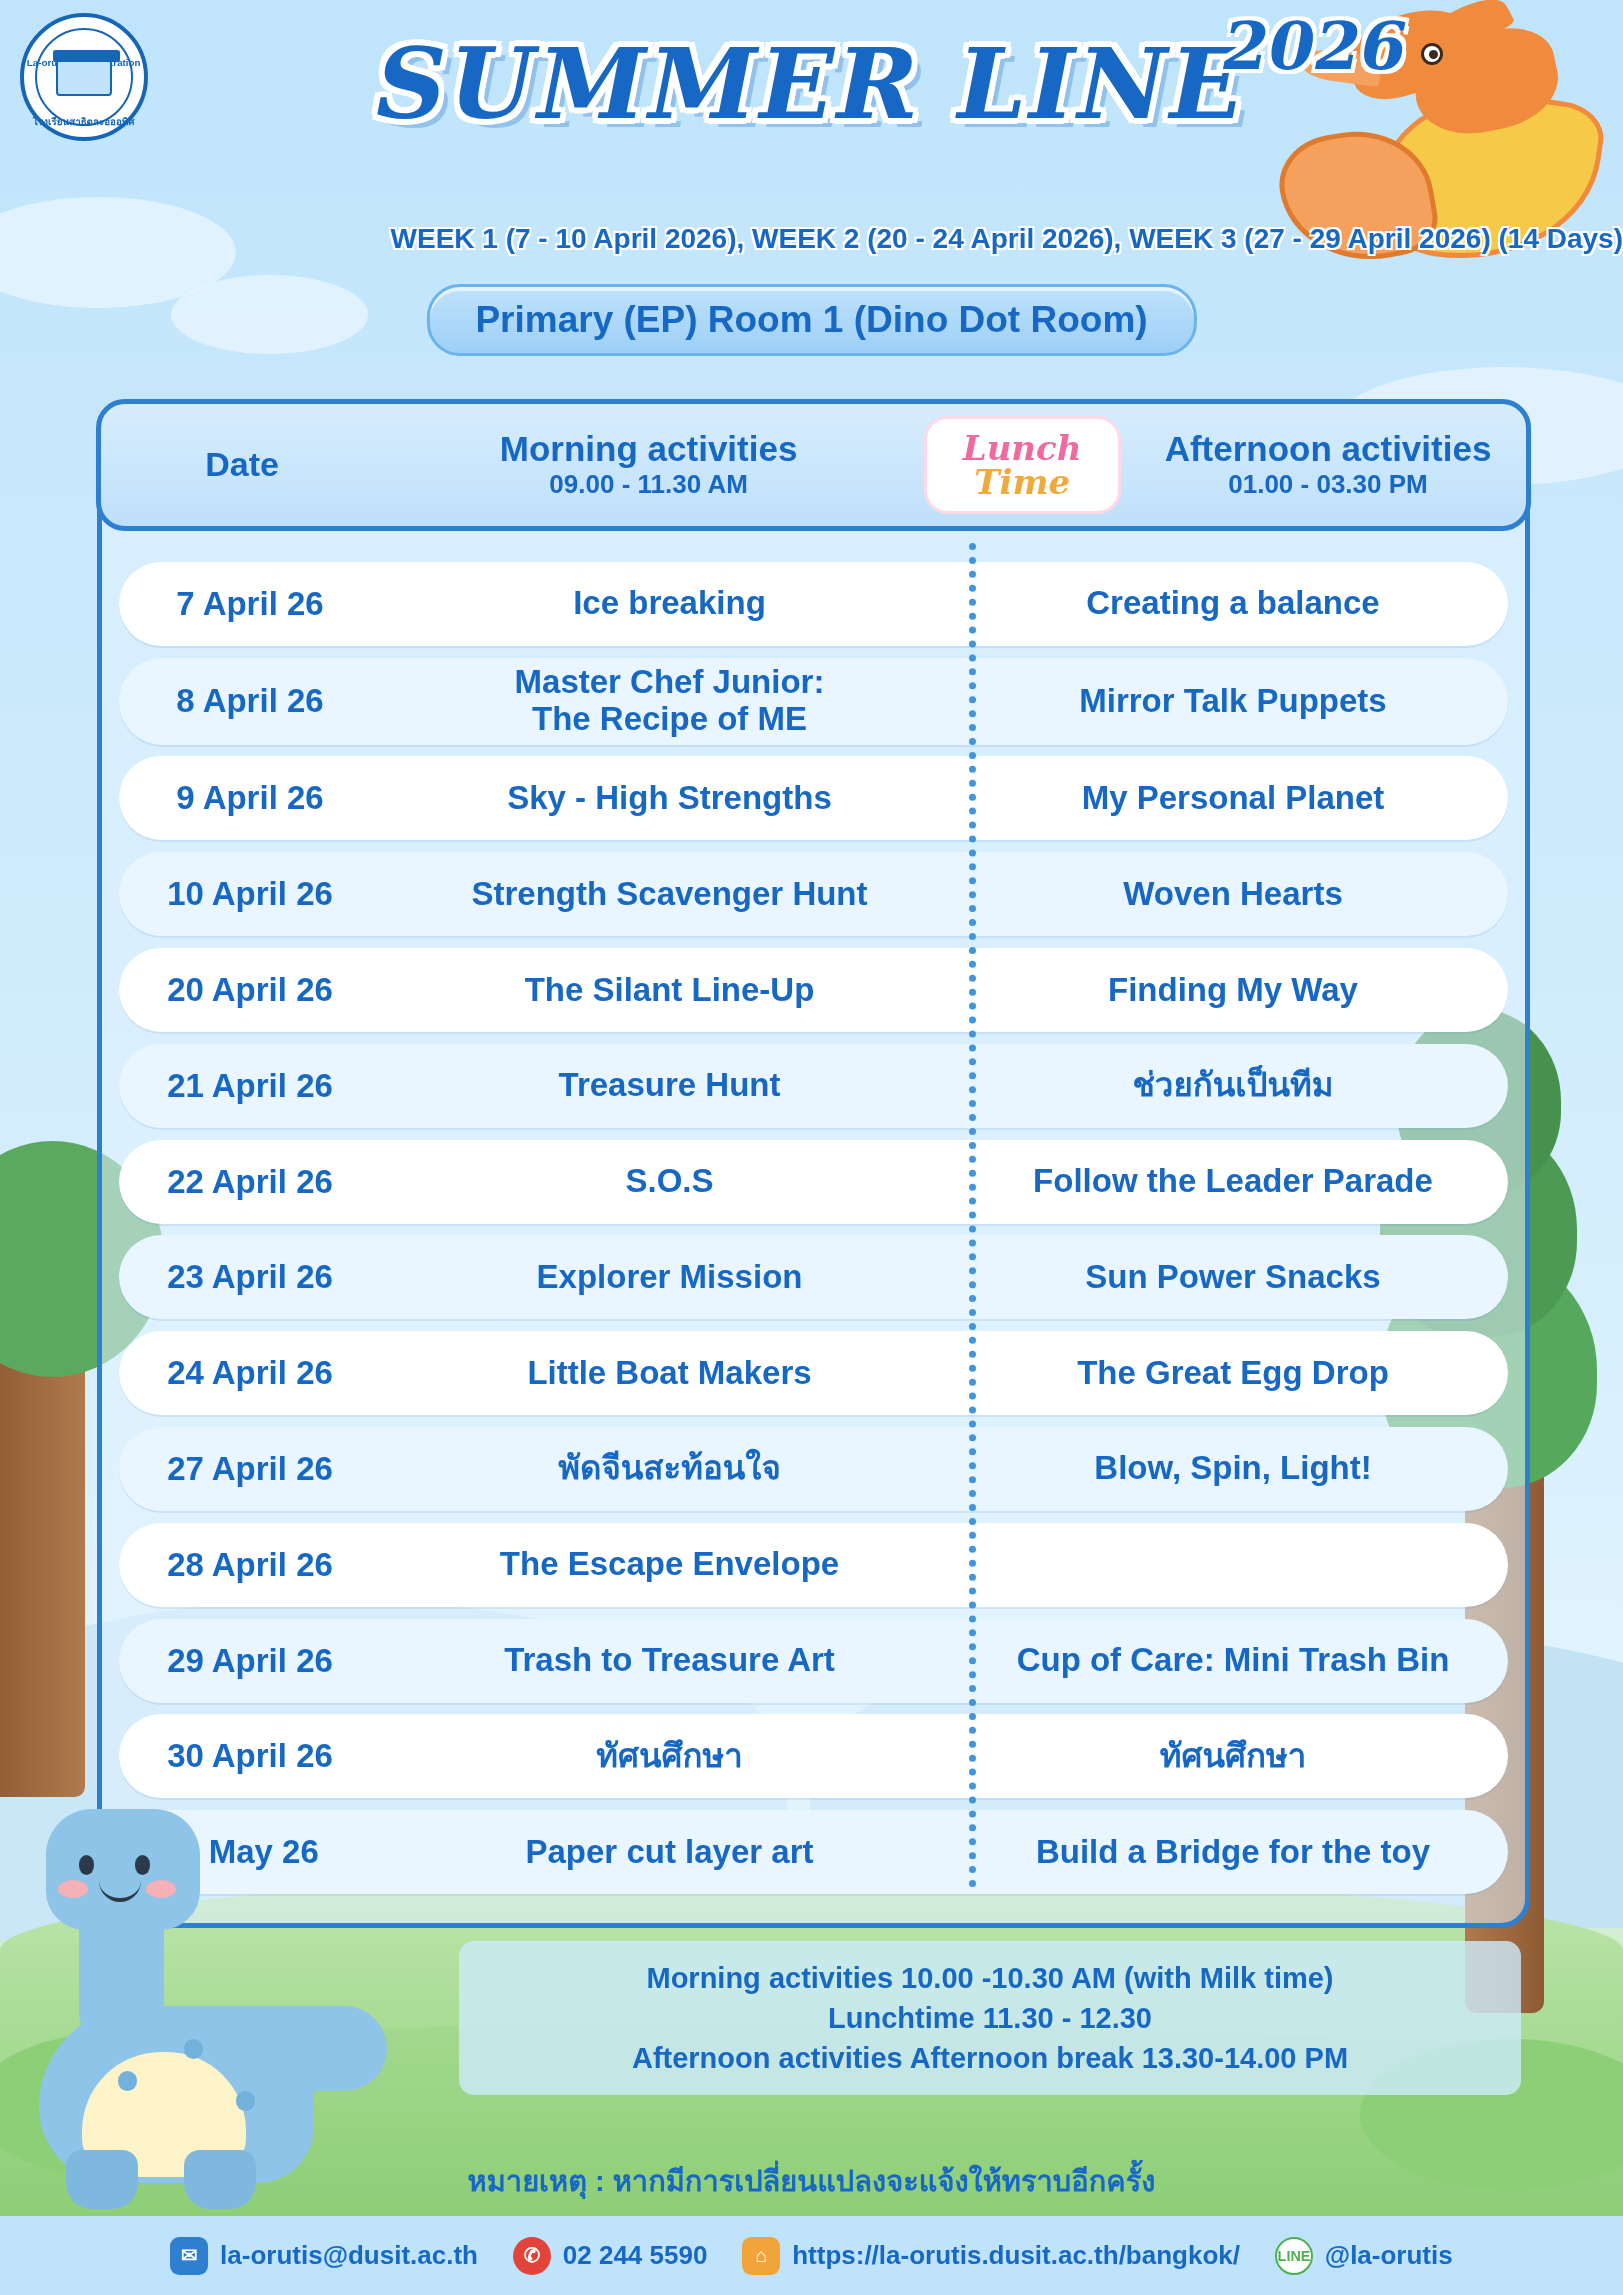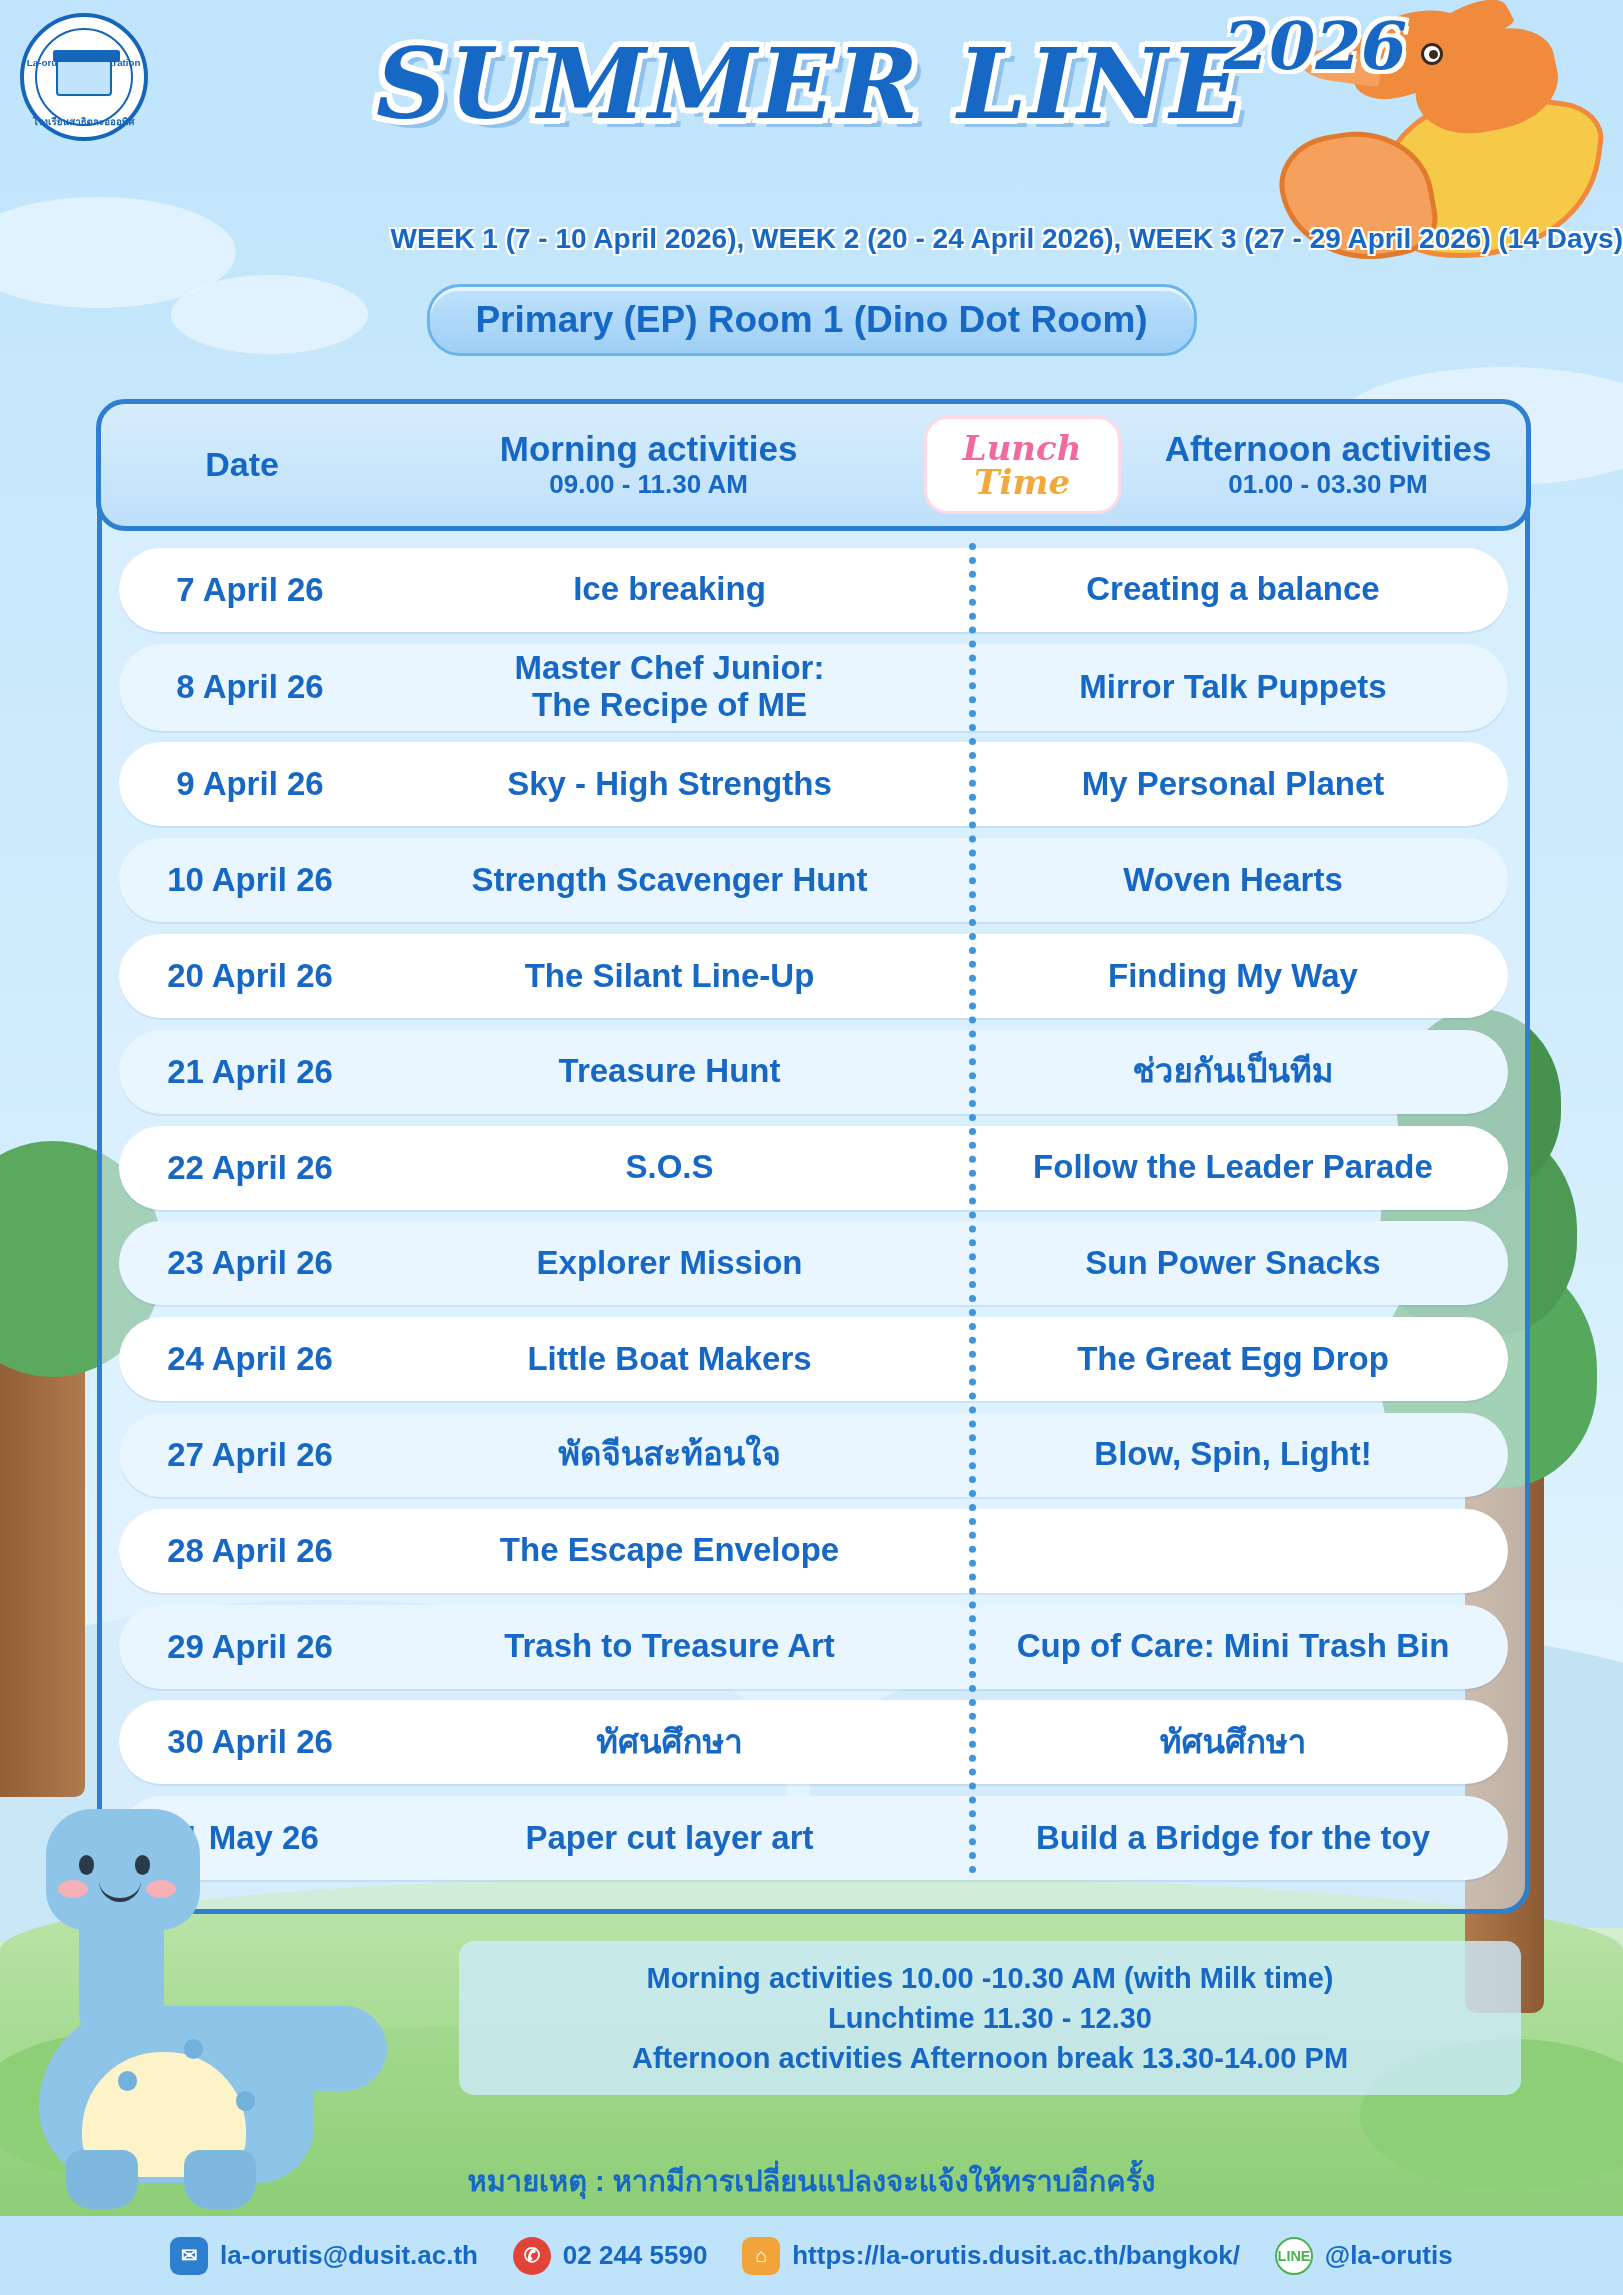--- a/index.html
+++ b/index.html
@@ -122,21 +122,21 @@
   .th-lunch{ width:216px; display:flex; align-items:center; justify-content:center;}
   .th-aft{ flex:1; text-align:center; color:#1768c4;}
   .lunch-badge{
     width:197px;height:98px;border-radius:23.6px;background:#fff;
     border:3.3px solid #ffd9e8; display:flex;flex-direction:column;align-items:center;justify-content:center;
     line-height:1;
   }
   .lunch-badge .t1{ font-family:"DejaVu Serif",serif; font-style:italic; font-weight:bold; font-size:34px; color:#f06aa0;}
   .lunch-badge .t2{ font-family:"DejaVu Serif",serif; font-style:italic; font-weight:bold; font-size:34px; color:#f2a93b;}
 
-  .rows{ position:relative; padding:17px 17px 0 17px;}
+  .rows{ position:relative; padding:31px 17px 0 17px;}
   .divider{
     position:absolute; left:867px; top:11.8px; bottom:6.6px; width:0;
     border-left:7.2px dotted #3f96dd;
   }
   .row{
     display:flex; align-items:center; min-height:84px;
     background:#ffffff; border-radius:46px; margin-bottom:11.8px;
     box-shadow:0 2px 0 rgba(47,127,208,.12);
   }
   .row.alt{ background:#eaf6ff;}

